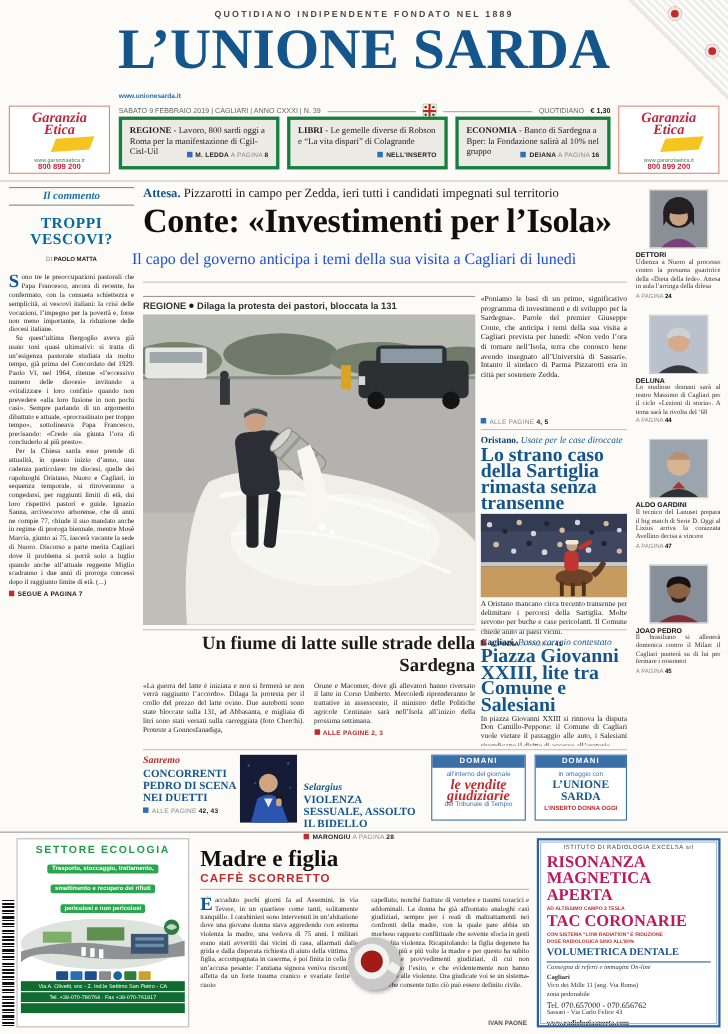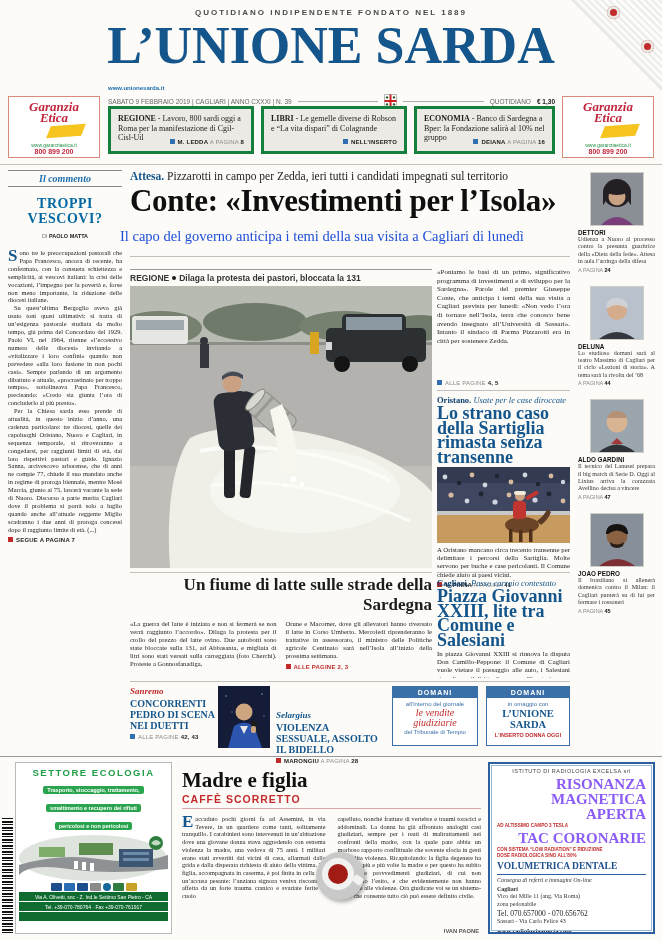--- a/index.html
+++ b/index.html
@@ -82,21 +82,21 @@
   
   #sanremo{left:130px;top:686px;width:86px;}
   .secname{font-weight:bold;font-style:italic;font-size:9px;}
   .boxtitle{font-size:10px;line-height:11px;font-weight:bold;color:#14568c;margin-top:2px;}
   #sanremo-photo{left:218px;top:686px;width:52px;height:62px;}
   #selargius{left:276px;top:686px;width:108px;margin-top:24px;}
   .domani{top:686px;width:86px;height:60px;border:1px solid #3b6fa7;background:#fff;box-sizing:border-box;text-align:center;}
   .domani .dh{background:#3b6fa7;color:#fff;font-family:"Liberation Sans",sans-serif;
               font-size:7px;font-weight:bold;letter-spacing:1px;padding:2px 0;}
   .domani .l1{font-family:"Liberation Sans",sans-serif;font-size:6px;color:#3b6fa7;margin-top:3px;}
-  #domani1 .l2{font-size:10px;font-weight:normal;font-style:italic;color:#c12b2b;line-height:10px;margin-top:1px;}
+  #domani1 .l2{font-size:13px;font-weight:bold;font-style:italic;color:#c12b2b;line-height:10px;margin-top:1px;}
   #domani1 .l3{font-family:"Liberation Sans",sans-serif;font-size:6px;color:#3b6fa7;margin-top:1px;}
   #domani2 .l2{font-size:10.5px;font-weight:bold;color:#14568c;margin-top:1px;}
   #domani2 .l3{font-family:"Liberation Sans",sans-serif;font-size:5.5px;font-weight:bold;color:#c12b2b;margin-top:2px;}
   
   #sidebar{left:578px;top:172px;width:77px;height:582px;overflow:hidden;}
   .sb-item{margin-bottom:13px;}
   .sb-photo{width:52px;height:52px;margin:0 auto 3px auto;border:1px solid #cfcdc8;}
   .sb-name{font-family:"Liberation Sans",sans-serif;font-size:6.3px;font-weight:bold;color:#111;}
   .sb-text{font-size:6.1px;line-height:7.4px;text-align:justify;color:#333;}
   .sb-ref{font-family:"Liberation Sans",sans-serif;font-size:5.5px;color:#8a8a8a;margin-top:1px;}
@@ -126,21 +126,21 @@
   #cup .saucer{position:absolute;inset:0;border-radius:50%;background:#c9c9c9;box-shadow:2px 2px 4px rgba(0,0,0,.35);}
   #cup .cupw{position:absolute;left:6px;top:6px;width:32px;height:32px;border-radius:50%;background:#f2f2f0;}
   #cup .coffee{position:absolute;left:12px;top:12px;width:20px;height:20px;border-radius:50%;background:#a11c14;}
   #cup .handle{position:absolute;right:1px;top:24px;width:10px;height:8px;background:#f2f2f0;border-radius:2px;transform:rotate(35deg);}
   #caffe-by{position:absolute;right:2px;bottom:0;font-family:"Liberation Sans",sans-serif;
             font-size:5.8px;font-weight:bold;color:#555;}
   #radiologia{left:488px;top:762px;width:167px;height:172px;border:2px solid #2b5f9e;background:#fff;
               box-sizing:border-box;padding:4px 7px;overflow:hidden;}
   #rad-inner{border:1px solid #9db7d6;position:absolute;inset:1px;pointer-events:none;}
   #rad-head{font-family:"Liberation Sans",sans-serif;font-size:5.5px;letter-spacing:.5px;color:#444;text-align:center;}
-  .radbig{color:#8b5cf6;font-weight:bold;font-size:15px;line-height:15px;margin-top:3px;text-align:right;}
+  .radbig{color:#be185d;font-weight:bold;font-size:15px;line-height:15px;margin-top:3px;}
   .radsmall{color:#c12b2b;font-family:"Liberation Sans",sans-serif;font-weight:bold;font-size:4.6px;line-height:5.4px;margin-top:1px;}
   #rad-r3{color:#1d4f8c;font-weight:bold;font-size:9.5px;margin-top:3px;}
   #rad-line{height:1px;background:#2b5f9e;margin:3px 0 2px 0;}
   #rad-note{font-style:italic;font-size:6px;color:#333;}
   .radaddr{font-size:6px;color:#333;line-height:7.2px;}
   #rad-tel{font-size:7.5px;font-weight:normal;color:#222;margin-top:1px;}
   #rad-web{font-size:6.5px;font-weight:bold;color:#111;margin-top:2px;}
 </style>
 </head>
 <body>

